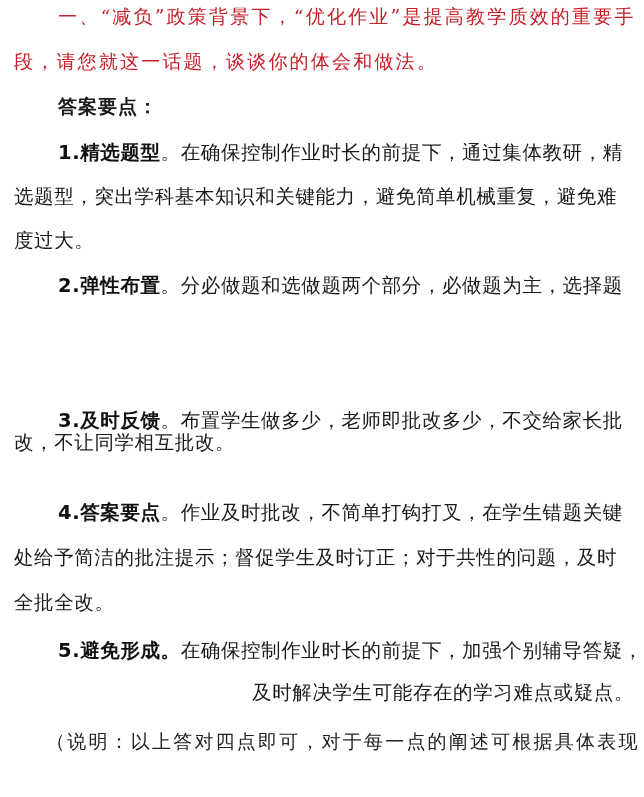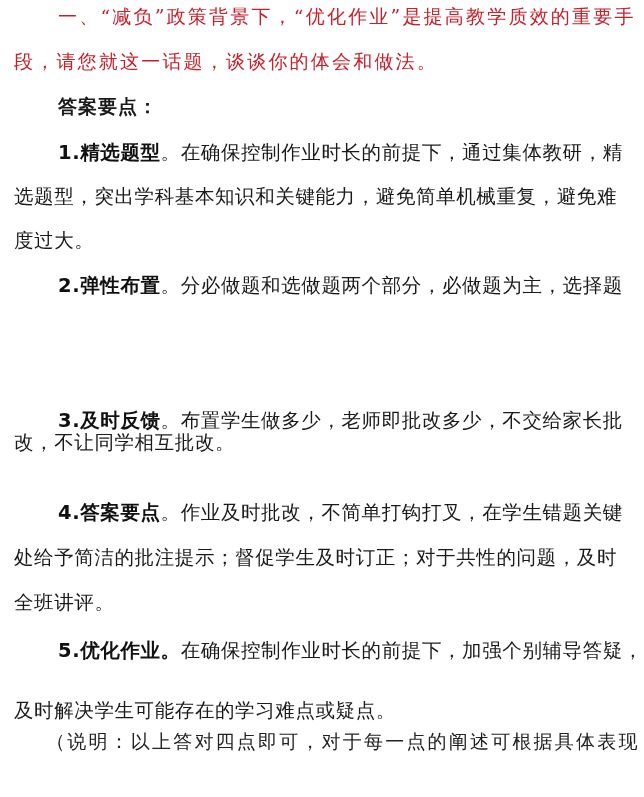--- a/index.html
+++ b/index.html
@@ -44,22 +44,22 @@
 
   <div class="line indent" style="top:409px;">
     <span class="bold">3.</span><span class="bold">及时反馈</span><span>。布置学生做多少，老师即批改多少，不交给家长批</span>
   </div>
   <div class="line" style="top:431px;">改，不让同学相互批改。</div>
 
   <div class="line indent" style="top:501px;">
     <span class="bold">4.</span><span class="bold">答案要点</span><span>。作业及时批改，不简单打钩打叉，在学生错题关键</span>
   </div>
   <div class="line" style="top:546px;">处给予简洁的批注提示；督促学生及时订正；对于共性的问题，及时</div>
-  <div class="line" style="top:591px;">全班讲评。</div>
+  <div class="line" style="top:591px;">全批全改。</div>
 
   <div class="line indent" style="top:639px;">
-    <span class="bold">5.</span><span class="bold">优化作业。</span><span>在确保控制作业时长的前提下，加强个别辅导答疑，</span>
+    <span class="bold">5.</span><span class="bold">避免形成。</span><span>在确保控制作业时长的前提下，加强个别辅导答疑，</span>
   </div>
-  <div class="line" style="top:699px;">及时解决学生可能存在的学习难点或疑点。</div>
+  <div class="line" style="top:681px;text-align:right;">及时解决学生可能存在的学习难点或疑点。</div>
 
   <div class="line indent kaiti" style="top:729px; left:46px;">（说明：以上答对四点即可，对于每一点的阐述可根据具体表现</div>
 
 </div>
 
 </body></html>

